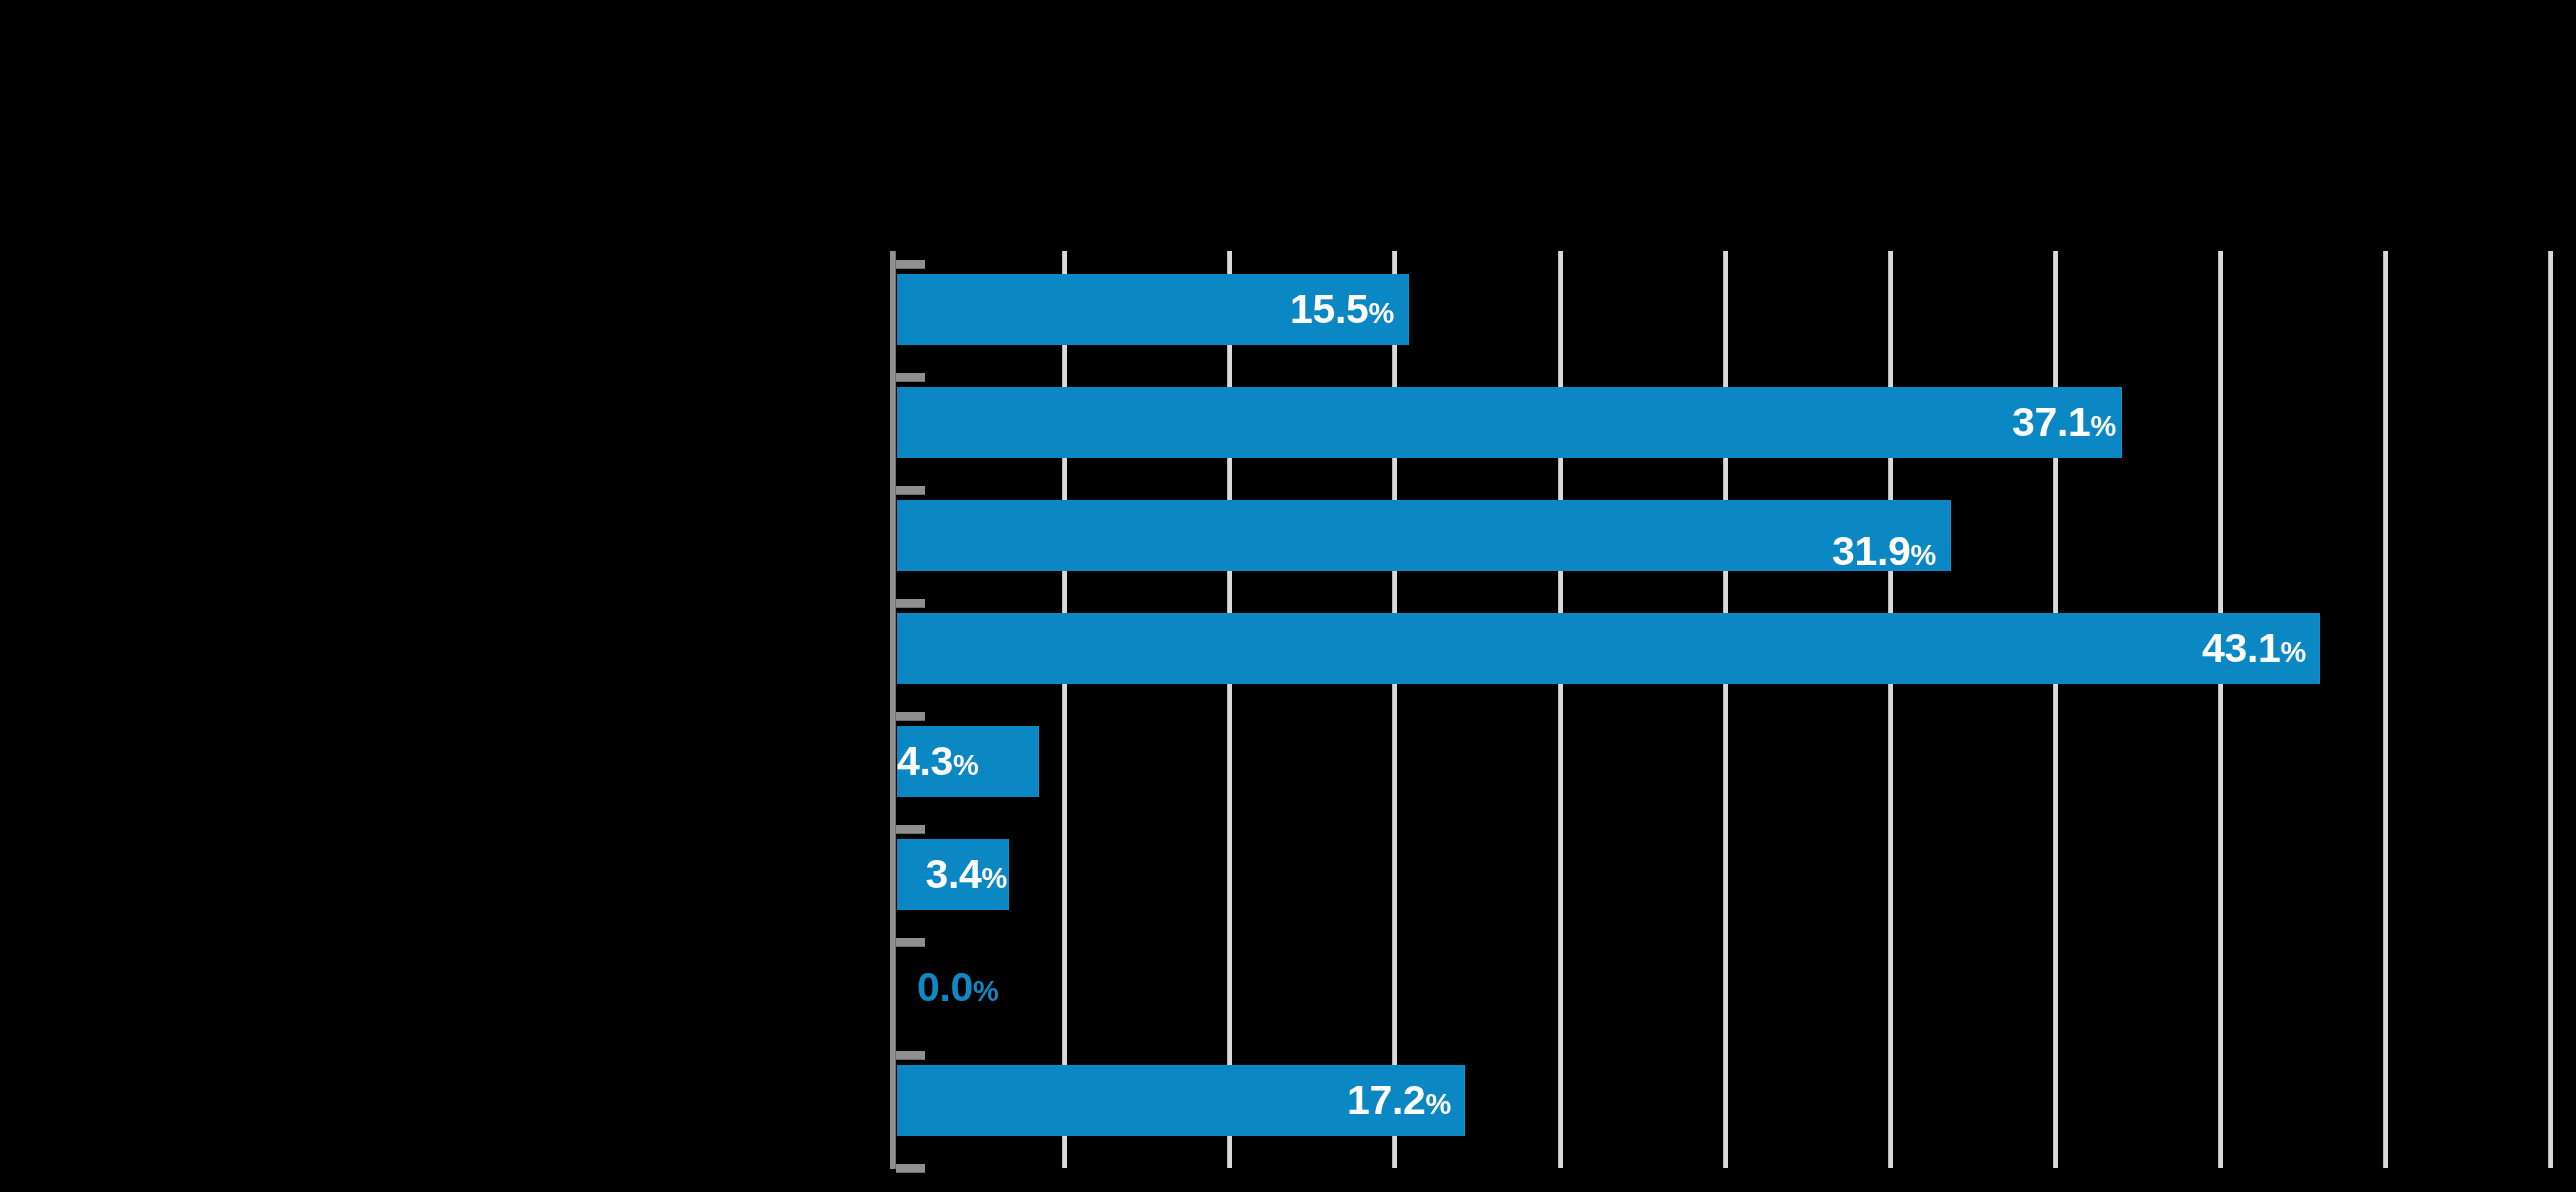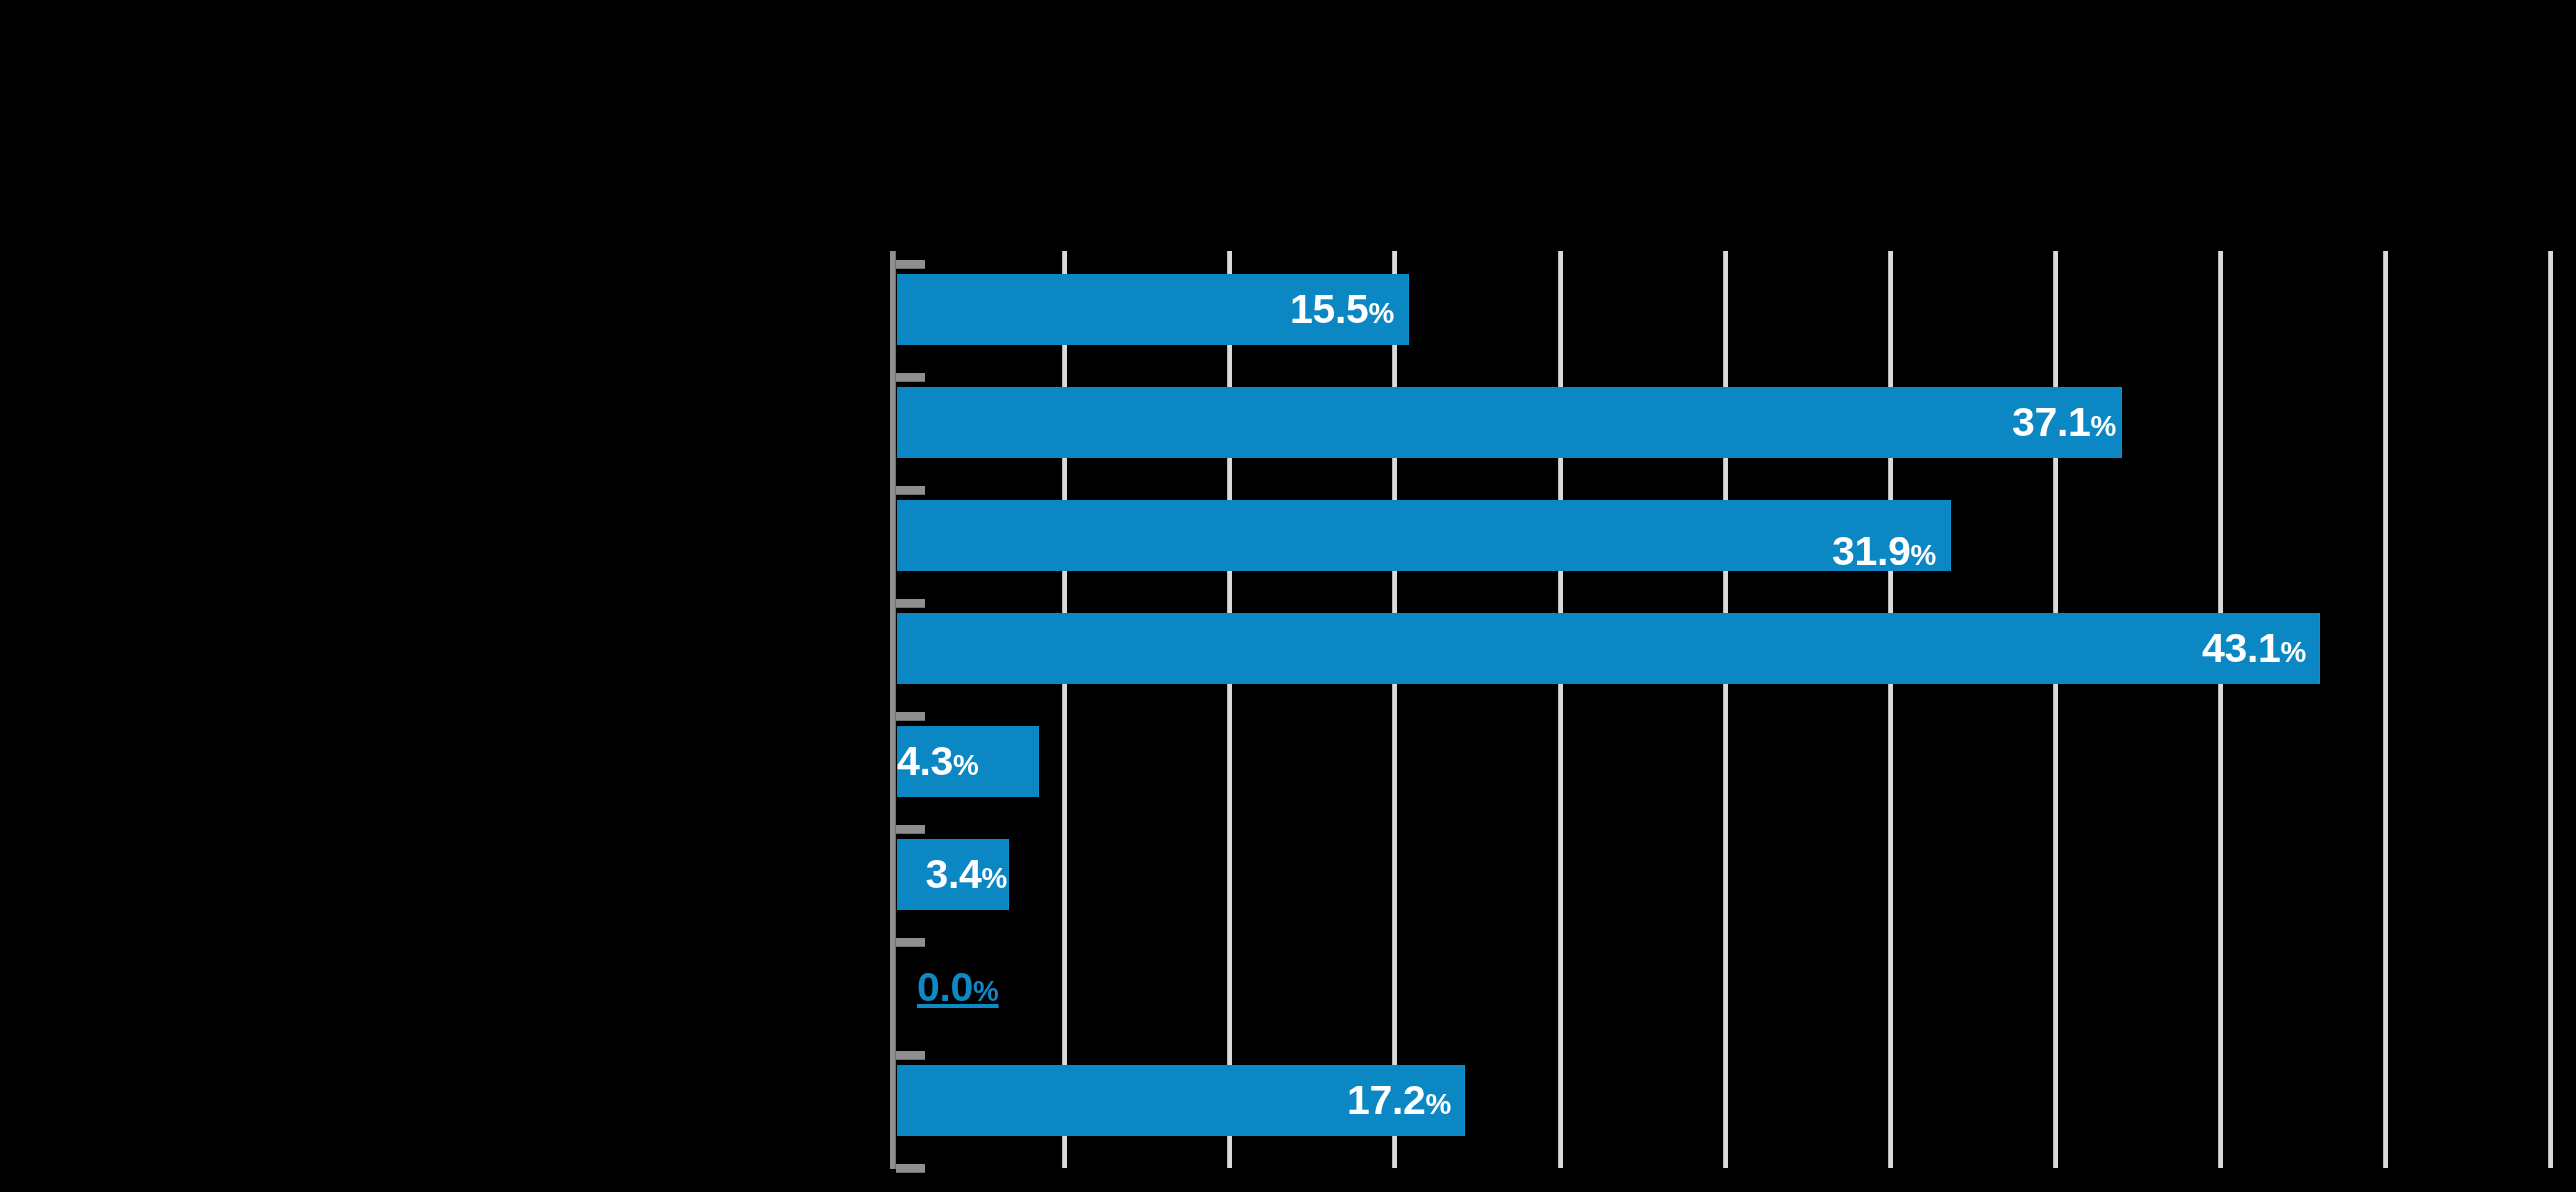--- a/index.html
+++ b/index.html
@@ -137,21 +137,21 @@
         </div>
         <div class="bar-row" style="top: 475px; width: 1679px;">
           <div class="bar" style="width: 142px; background: rgb(11, 135, 196); border-right-color: rgb(19, 146, 207);"></div>
           <span class="bar-label" style="left: 0px; width: 127px; text-align: left; color: rgb(255, 255, 255);"><span class="num">4.3</span><span class="pct">%</span></span>
         </div>
         <div class="bar-row" style="top: 588px; width: 1679px;">
           <div class="bar" style="width: 112px; background: rgb(11, 135, 196); border-right-color: rgb(19, 146, 207);"></div>
           <span class="bar-label" style="left: 12px; width: 98px; text-align: right; color: rgb(255, 255, 255);"><span class="num">3.4</span><span class="pct">%</span></span>
         </div>
         <div class="bar-row" style="top: 701px; width: 1679px;">
-          <span class="bar-label zero" style="left: 20px; color: rgb(15, 136, 198); text-decoration: underline;"><span class="num">0.0</span><span class="pct">%</span></span>
+          <span class="bar-label zero" style="left: 20px; color: rgb(15, 136, 198);"><span class="num">0.0</span><span class="pct">%</span></span>
         </div>
         <div class="bar-row" style="top: 814px; width: 1877px;">
           <div class="bar" style="width: 568px; background: rgb(11, 135, 196); border-right-color: rgb(19, 146, 207);"></div>
           <span class="bar-label" style="left: 0px; width: 554px; text-align: right; color: rgb(255, 255, 255);"><span class="num">17.2</span><span class="pct">%</span></span>
         </div>
       </div>
   </div>
 
   <div class="axis-spine"></div>
   <div id="ticks">

